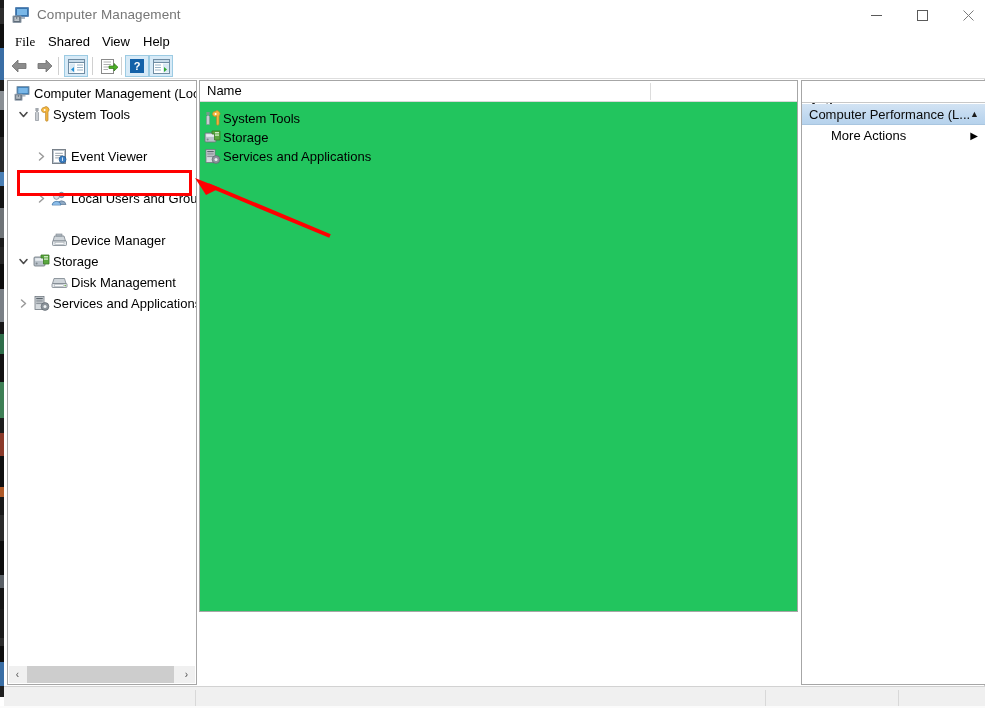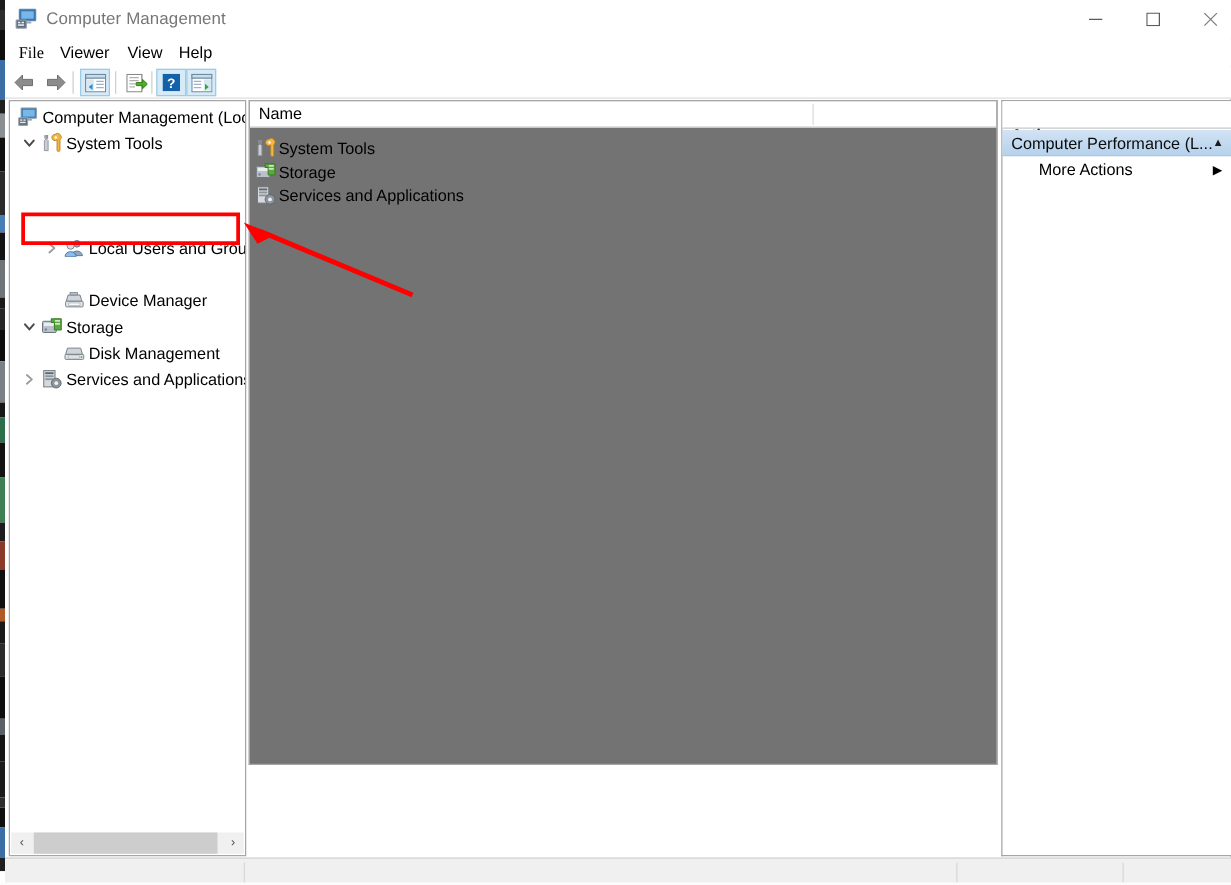--- a/index.html
+++ b/index.html
@@ -91,21 +91,21 @@
   }
   #treescroll .sb-arrow { width:17px; height:17px; display:flex;
         align-items:center; justify-content:center; font-size:10px; color:#505050; }
   #treescroll .sb-track { flex:1; height:17px; position:relative; }
   #treescroll .sb-thumb { position:absolute; left:1px; top:0; width:147px; height:17px;
         background:#cdcdcd; }
 
   
   #listpanel {
     position:absolute; left:195px; top:80px; width:599px; height:532px;
-    background:#737373; border:1px solid #a6a6a6;
+    background:#22c55e; border:1px solid #a6a6a6;
   }
   #listhead {
     position:absolute; left:0; top:0; width:597px; height:21px;
     background:#ffffff; border-bottom:1px solid #d8d8d8;
   }
   #listhead .col {
     position:absolute; top:0; height:20px; line-height:20px;
     font-size:13px; color:#000; padding-left:7px;
   }
   #listhead .coldiv { position:absolute; top:2px; width:1px; height:17px; background:#dcdcdc; }
@@ -226,21 +226,21 @@
       <div class="wbtn" id="btn-close">
         <svg width="11" height="11" viewBox="0 0 11 11">
           <line x1="0.5" y1="0.5" x2="10.5" y2="10.5" stroke="#7b7b7b" stroke-width="1"></line>
           <line x1="10.5" y1="0.5" x2="0.5" y2="10.5" stroke="#7b7b7b" stroke-width="1"></line>
         </svg>
       </div>
     </div>
 
     <div id="menubar">
       <span class="mi" id="mi-file">File</span>
-      <span class="mi" id="mi-action">Viewer</span>
+      <span class="mi" id="mi-action">Shared</span>
       <span class="mi" id="mi-view">View</span>
       <span class="mi" id="mi-help">Help</span>
     </div>
 
     <div id="toolbar">
       <div class="tbtn" style="left:4px">
         <svg width="18" height="14" viewBox="0 0 18 14">
           <path d="M7 1 L1 7 L7 13 L7 9.5 L15 9.5 L15 4.5 L7 4.5 Z" fill="#8c8c8c" stroke="#6f6f6f" stroke-width="0.8" stroke-linejoin="round"></path>
         </svg>
       </div>
@@ -323,20 +323,39 @@
             <rect x="2.5" y="2" width="1" height="3" fill="#8b9199"></rect>
             <rect x="4.5" y="2" width="1" height="3" fill="#8b9199"></rect>
             <path d="M11 1.5 a2.5 2.5 0 1 0 1.6 4.4 L12.6 14 a1.2 1.2 0 0 0 2.4 0 L15 5.9 A2.5 2.5 0 0 0 11 1.5 Z" fill="#f4b63f" stroke="#b7842a" stroke-width="0.7"></path>
             <circle cx="11.6" cy="3.9" r="1" fill="#fff"></circle>
           </svg>
         </span>
         <span class="tlabel" style="left:45px">System Tools</span>
       </div>
 
 
+      <div class="trow" style="top:65px">
+        <span class="exp" style="left:27px">
+          <svg width="11" height="11" viewBox="0 0 11 11">
+              <path d="M3.5 2 L7.5 5.5 L3.5 9" fill="none" stroke="#9a9a9a" stroke-width="1.5" stroke-linecap="round" stroke-linejoin="round"></path>
+            </svg>
+        </span>
+        <span class="ticon" style="left:43px">
+          <svg width="17" height="17" viewBox="0 0 17 17">
+            <rect x="1.5" y="1.5" width="13" height="14" fill="#b9c3cc" stroke="#6f7880" stroke-width="0.9"></rect>
+            <rect x="3" y="3" width="10" height="11" fill="#ffffff"></rect>
+            <line x1="4.2" y1="5.3" x2="11.8" y2="5.3" stroke="#9aa4ad" stroke-width="1"></line>
+            <line x1="4.2" y1="7.6" x2="11.8" y2="7.6" stroke="#9aa4ad" stroke-width="1"></line>
+            <line x1="4.2" y1="9.9" x2="9.5" y2="9.9" stroke="#9aa4ad" stroke-width="1"></line>
+            <circle cx="11.6" cy="11.4" r="3.4" fill="#3b7fc4" stroke="#255a90" stroke-width="0.8"></circle>
+            <text x="11.6" y="13.3" font-family="Liberation Sans, sans-serif" font-size="5.5" font-weight="bold" fill="#fff" text-anchor="middle">i</text>
+          </svg>
+        </span>
+        <span class="tlabel" style="left:63px">Event Viewer</span>
+      </div>
 
 
       <div class="trow" style="top:107px">
         <span class="exp" style="left:27px">
           <svg width="11" height="11" viewBox="0 0 11 11">
               <path d="M3.5 2 L7.5 5.5 L3.5 9" fill="none" stroke="#9a9a9a" stroke-width="1.5" stroke-linecap="round" stroke-linejoin="round"></path>
             </svg>
         </span>
         <span class="ticon" style="left:43px">
           <svg width="17" height="17" viewBox="0 0 17 17">

